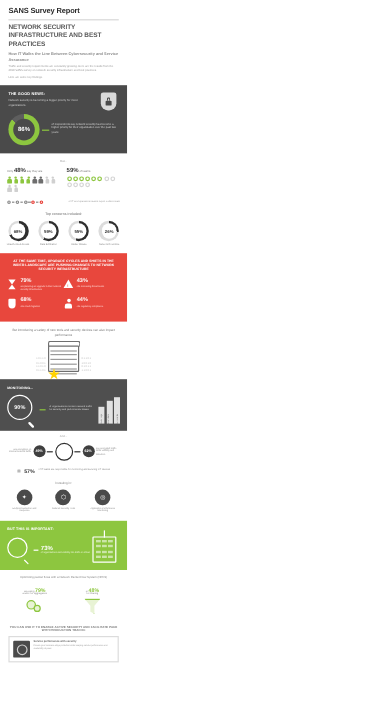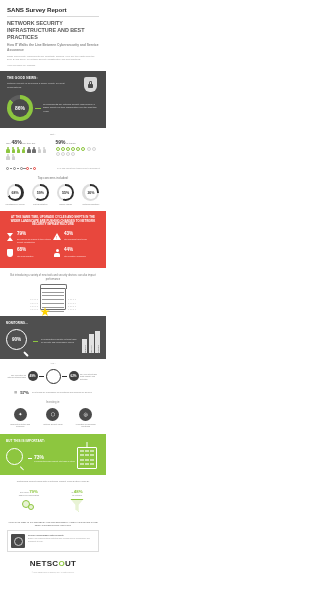--- a/index.html
+++ b/index.html
@@ -580,18 +580,14 @@
       <div class="cta-thumb">
           <div class="disc"></div>
         </div>
       <div>
         <div class="cta-t1">Service performance with security</div>
         <div class="cta-t2">Ensure your business stays protected while keeping service performance and availability at peak.</div>
       </div>
     </div>
   </div>
 
-  <div class="sec footer">
-    <div class="logo"><span>NETSC</span><span class="o">O</span><span>UT</span></div>
-    <div class="foot-note">© 2019 NETSCOUT SYSTEMS, INC. All rights reserved.</div>
-  </div>
 
 </div>
 
 </body></html>

